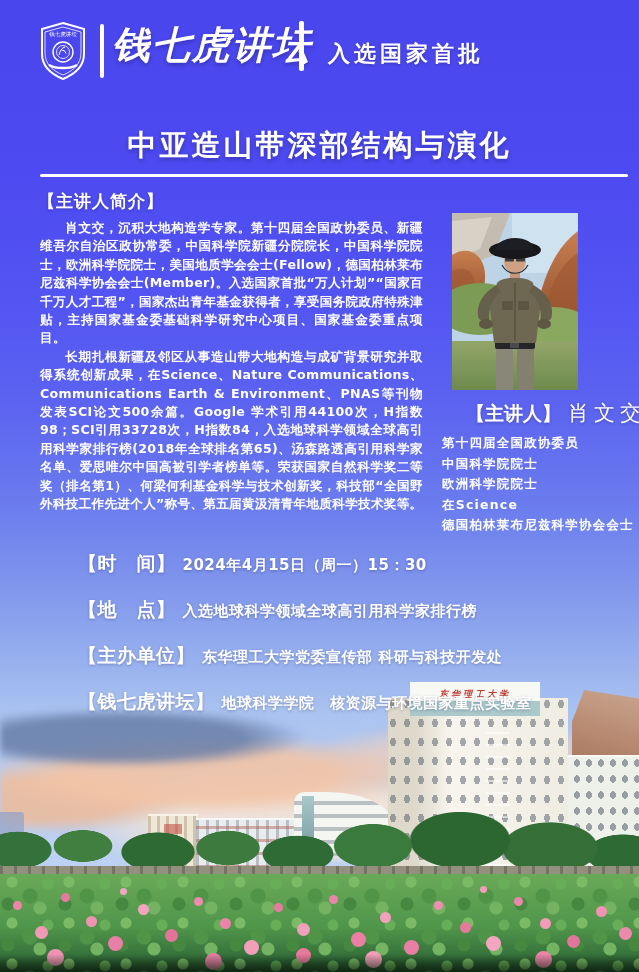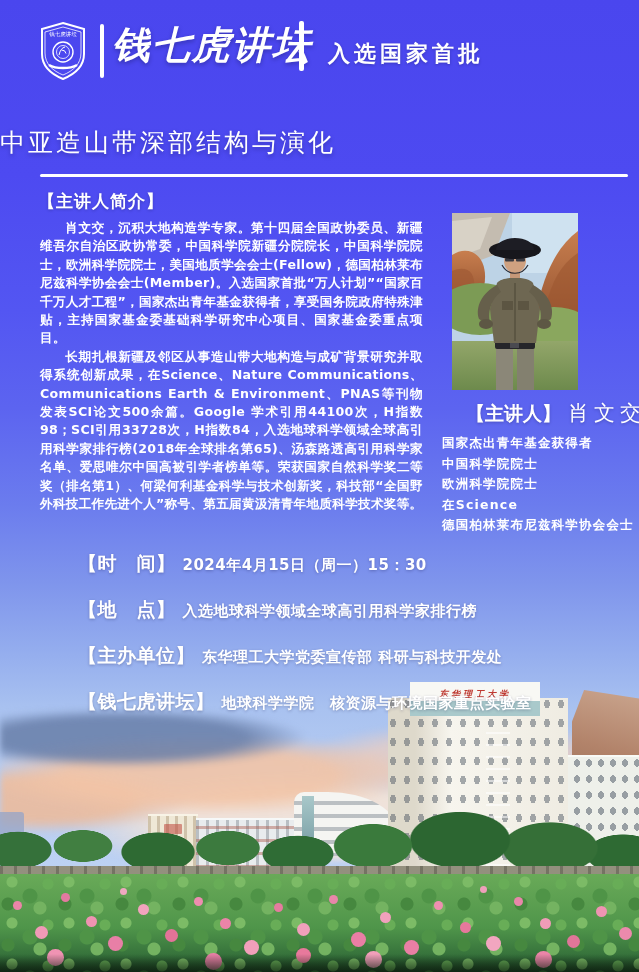--- a/index.html
+++ b/index.html
@@ -23,22 +23,22 @@
     font-style:italic;letter-spacing:2px;white-space:nowrap;
     text-shadow:0 2px 4px rgba(15,15,70,.35);
   }
   .issue{
     position:absolute;left:328px;top:39px;font-size:22px;font-weight:700;
     letter-spacing:4px;white-space:nowrap;
   }
 
   
   .main-title{
-    position:absolute;left:0;top:126px;width:100%;
-    font-size:25px;font-weight:400;letter-spacing:3px;
+    position:absolute;left:0;top:126px;width:100%;text-align:center;
+    font-size:29px;font-weight:700;letter-spacing:3px;
     text-shadow:0 2px 4px rgba(15,15,70,.35);
   }
   .divider{position:absolute;left:40px;top:174px;width:588px;height:3px;background:#fff;border-radius:2px;}
 
   
   .intro-heading{position:absolute;left:38px;top:190px;font-size:17px;font-weight:700;letter-spacing:1px;}
   .intro-body{
     position:absolute;left:40px;top:219px;width:383px;
     font-size:12.6px;line-height:18.4px;text-align:justify;letter-spacing:.3px;font-weight:600;
   }
@@ -263,21 +263,21 @@
     <path d="M50 52 C56 63 70 63 76 52" fill="none" stroke="#2a2a30" stroke-width="1.2"></path>
     <ellipse cx="63" cy="37" rx="26" ry="9" fill="#17171c"></ellipse>
     <path d="M44 37 C44 21 82 21 82 37 Z" fill="#1d1d24"></path>
   </svg>
 
   <div class="speaker-name-row txtshadow">
     <span class="speaker-label">【主讲人】</span>
     <span class="speaker-name">肖文交</span>
   </div>
   <ul class="credentials">
-    <li>国家杰出青年基金获得者</li>
+    <li>第十四届全国政协委员</li>
     <li>中国科学院院士</li>
     <li>欧洲科学院院士</li>
     <li>在Science</li>
     <li>德国柏林莱布尼兹科学协会会士</li>
   </ul>
 
   <div class="details txtshadow">
     <div class="detail-row">
       <span class="detail-label">【时　间】</span>
       <span class="detail-value">2024年4月15日（周一）15：30</span>

